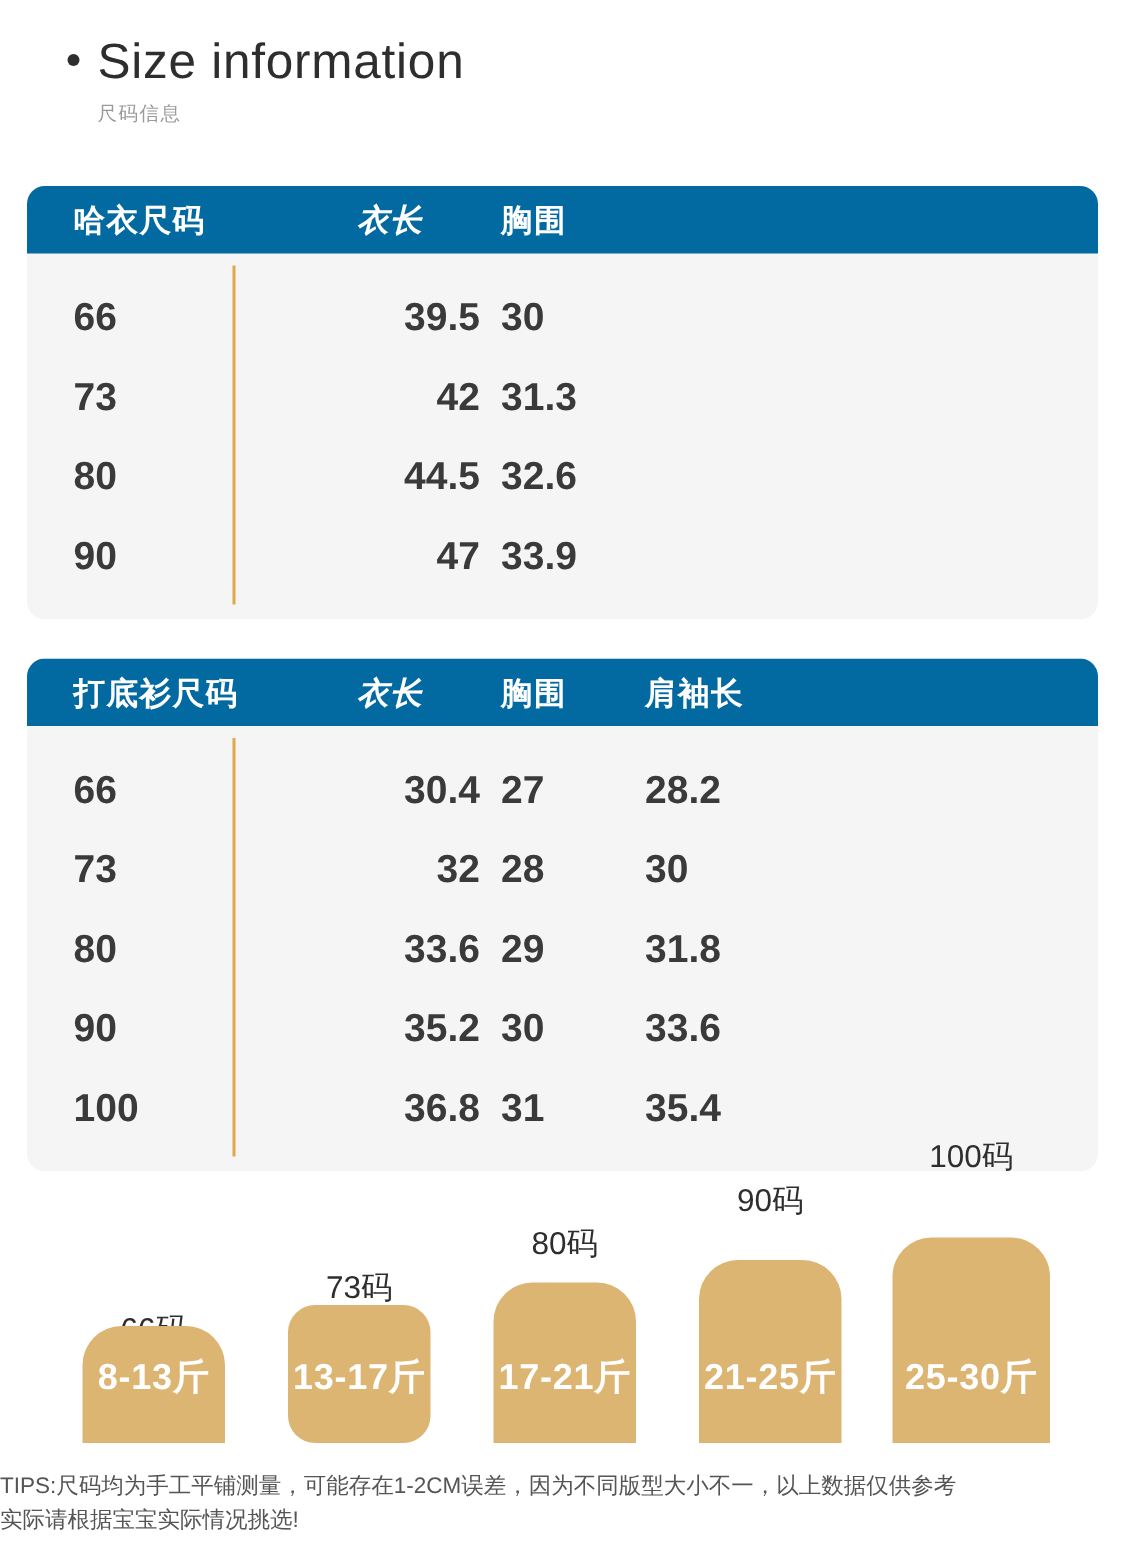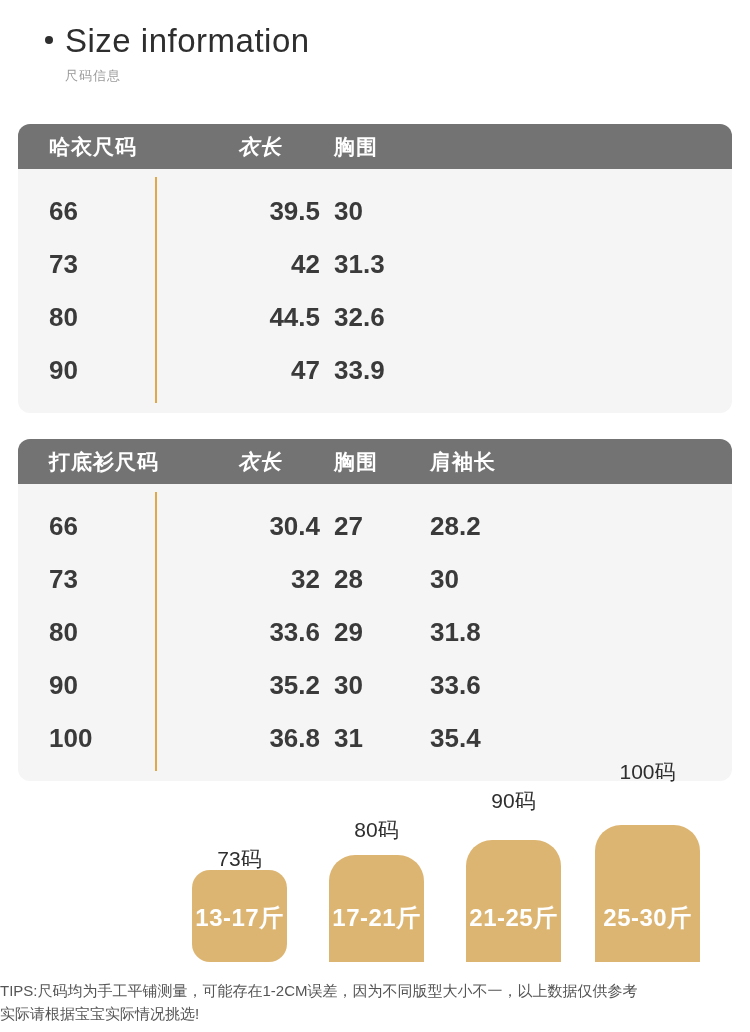--- a/index.html
+++ b/index.html
@@ -56,21 +56,21 @@
     left: 18px;
     width: 714px;
     border-radius: 12px;
     overflow: hidden;
     background: #f5f5f5;
   }
   #table-romper { top: 124px; }
   #table-base   { top: 439px; }
 
   .table-header {
-    background: #737373;
+    background: #0369a1;
     height: 45px;
     display: flex;
     align-items: center;
     color: #ffffff;
     font-size: 21px;
     font-weight: 700;
     letter-spacing: 1px;
   }
   .table-body {
     position: relative;
@@ -239,20 +239,26 @@
       <div class="col-size">100</div>
       <div class="col-a">36.8</div>
       <div class="col-b">31</div>
       <div class="col-c">35.4</div>
     </div>
   </div>
 </div>
 
 <div class="bars-area">
 
+  <div class="bar-group" id="bar-0" style="left:55px; width:95px; height:118px;">
+    <div class="bar-caption" style="top:32px;">66码</div>
+    <div class="bar-shape" style="height:78px;">
+      <span class="bar-value">8-13斤</span>
+    </div>
+  </div>
 
   <div class="bar-group" id="bar-1" style="left:192px; width:95px; height:132px;">
     <div class="bar-caption" style="top:18px;">73码</div>
     <div class="bar-shape" style="height:92px;border-radius:18px;">
       <span class="bar-value">13-17斤</span>
     </div>
   </div>
 
   <div class="bar-group" id="bar-2" style="left:329px; width:95px; height:147px;">
     <div class="bar-caption" style="top:4px;">80码</div>

